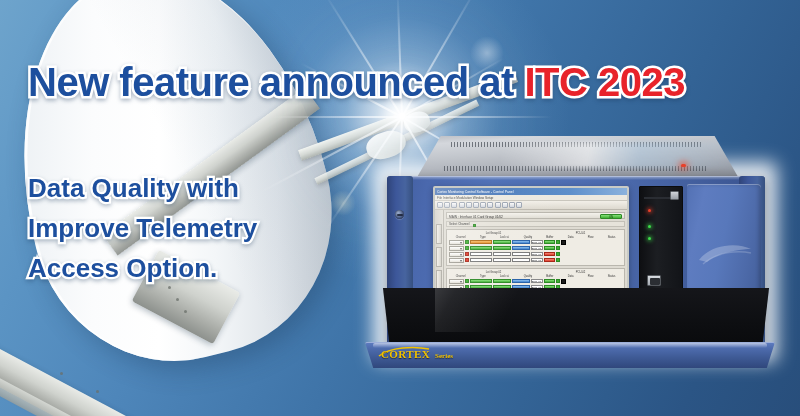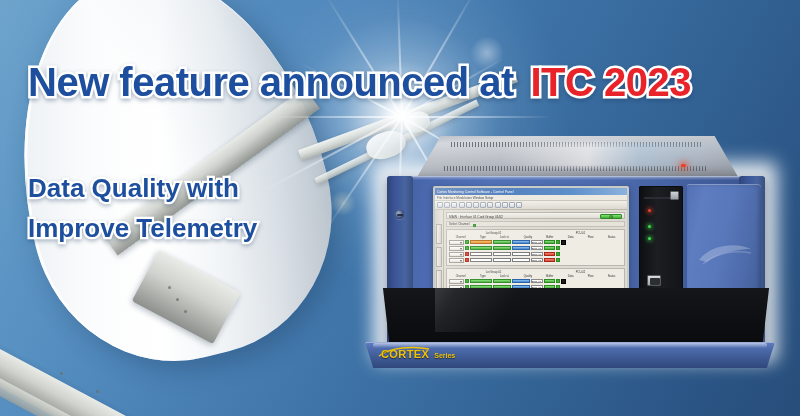--- a/index.html
+++ b/index.html
@@ -128,35 +128,35 @@
   .swoosh{position:absolute;left:10px;top:56px;width:56px;height:26px;opacity:.55;}
   .kbtray{position:absolute;left:22px;top:152px;width:394px;height:68px;
     background:linear-gradient(180deg,#15161a 0%,#0d0e11 55%,#08090b 100%);
     border-radius:2px;box-shadow:0 4px 10px rgba(0,0,0,.45);
     clip-path:polygon(1% 0,99% 0,97% 100%,3% 100%);}
 
   
   .base{position:absolute;left:8px;top:206px;width:410px;height:26px;
     background:linear-gradient(180deg,#5f7dc2 0%,#4e6cae 24%,#3f5b96 58%,#30477c 100%);
     border-radius:2px;box-shadow:inset 0 1px 0 rgba(255,255,255,.4),0 3px 8px rgba(0,0,0,.35);
-    clip-path:polygon(0 0,100% 0,98% 100%,2% 100%);}
+    clip-path:polygon(0 0,100% 0,98% 100%,2% 100%);font-family:Liberation Serif, serif;}
   .base-hl{position:absolute;left:2%;top:1px;width:96%;height:5px;background:linear-gradient(180deg,rgba(255,255,255,.55),rgba(255,255,255,0));border-radius:2px;}
   .logo{position:absolute;left:16px;top:7px;display:flex;align-items:baseline;gap:5px;}
   .logo .c{font-size:11px;font-weight:bold;color:#f2c200;letter-spacing:.4px;line-height:11px;
     text-shadow:0 1px 1px rgba(0,0,0,.55);}
   .logo .s{font-size:7px;font-weight:bold;color:#f2c200;line-height:8px;text-shadow:0 1px 1px rgba(0,0,0,.55);}
   .logo-swoosh{position:absolute;left:13px;top:4px;width:52px;height:12px;}
 
   
   .headline{position:absolute;left:28px;top:58px;font-size:40px;font-weight:bold;line-height:48px;
     letter-spacing:-0.5px;white-space:nowrap;
     -webkit-text-stroke:5px #ffffff;paint-order:stroke fill;
     filter:drop-shadow(0 2px 2px rgba(20,50,85,.35));}
   .headline .b{color:#1d4f9e;}
-  .headline .r{color:#e8232a;margin-left:6px;}
+  .headline .r{color:#e8232a;}
   .sub{position:absolute;left:28px;top:168px;font-size:26px;font-weight:bold;line-height:40px;
     color:#1d4f9e;-webkit-text-stroke:4.5px #ffffff;paint-order:stroke fill;
     filter:drop-shadow(0 2px 2px rgba(20,50,85,.32));}
   .sub div{white-space:nowrap;}
 </style>
 </head>
 <body>
 
 <div id="banner">
 
@@ -420,15 +420,16 @@
     </div>
   </div>
 
   <div class="headline">
     <span class="b">New feature announced at </span><span class="r">ITC 2023</span>
   </div>
 
   <div class="sub">
     <div>Data Quality with</div>
     <div>Improve Telemetry</div>
+    <div>Access Option.</div>
   </div>
 
 </div>
 
 </body></html>

